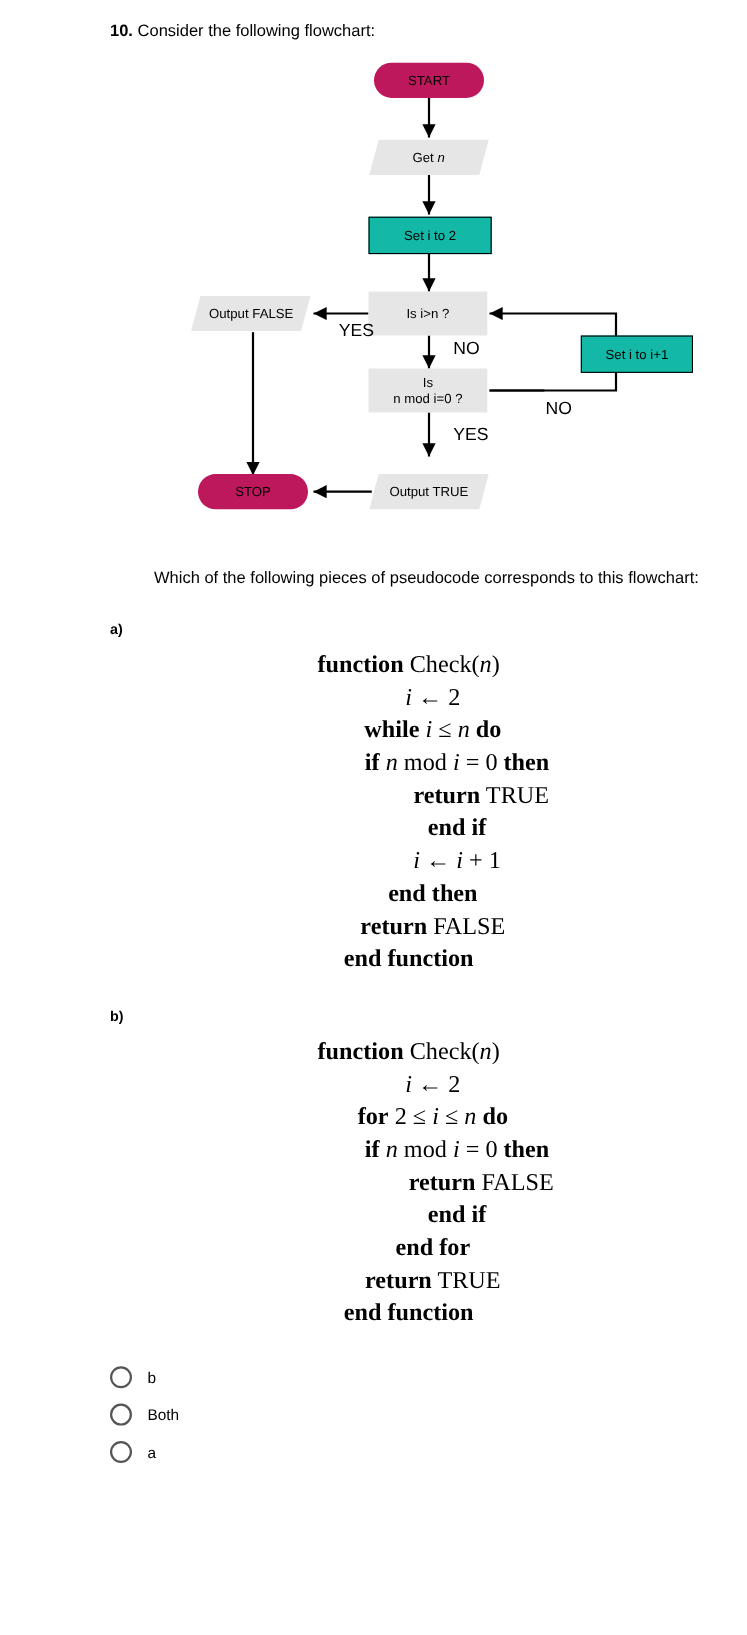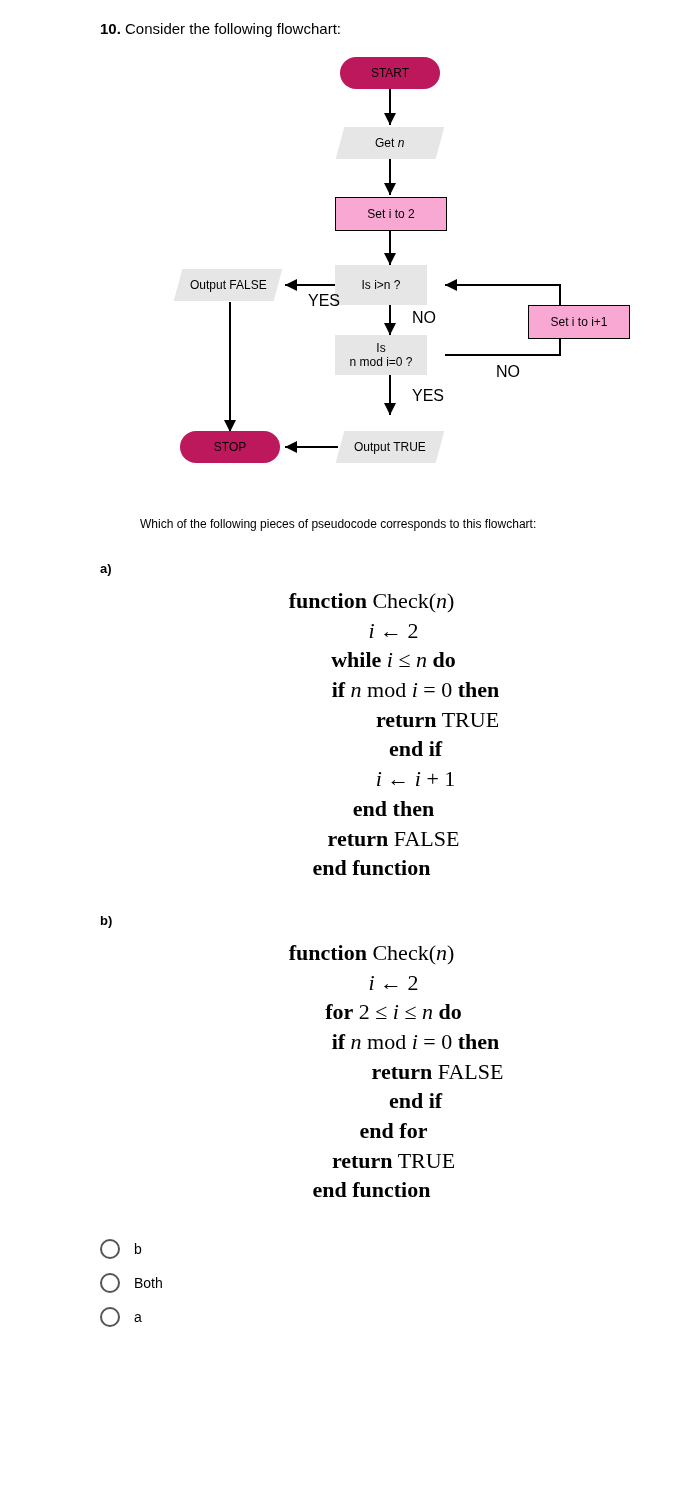--- a/index.html
+++ b/index.html
@@ -13,23 +13,23 @@
   }
   .page { padding: 20px 40px 60px 100px; }
   .qnum { font-size: 15px; margin-bottom: 10px; }
   .qnum b { font-weight: bold; }
   .flowchart { position: relative; width: 540px; height: 440px; margin: 10px 0 20px 0; }
   .node { position: absolute; display:flex;align-items:center;justify-content:center; text-align:center; font-size:12px; }
   .terminator { background:#be185d; border-radius:18px; width:100px; height:32px; }
   .io { background:#e6e6e6; width:100px; height:32px; transform: skewX(-15deg); }
   .io .inner { transform: skewX(15deg); font-style: italic; }
   .io .inner .lbl { font-style: normal; }
-  .process { background:#f9a8d4; border:1px solid #000; width:110px; height:32px; }
-  .decision { background:#e6e6e6; width:92px; height:40px; }
-  .subq { margin: 30px 0 18px 40px; font-size: 12px; }
+  .process { background:#14b8a6; border:1px solid #000; width:110px; height:32px; }
+  .decision { background:#e6e6e6; width:108px; height:40px; }
+  .subq { margin: 30px 0 18px 40px; font-size: 15px; }
   .part-label { font-weight:bold; font-size:13px; margin: 30px 0 10px 0; }
   .pcode { font-family: 'Times New Roman', Times, serif; font-size: 22px; line-height: 1.35; margin-left: 4px; white-space: pre; text-align: center; }
   .pcode b { font-weight: bold; }
   .opt { display:flex; align-items:center; gap:14px; margin: 14px 0; }
   .radio { width:16px;height:16px;border:2px solid #555;border-radius:50%; flex:0 0 16px; }
   .edgelabel { position:absolute; font-size:16px;margin-left:12px; }
   svg .arrowline { stroke:#000; stroke-width:2; fill:none; }
 </style>
 </head>
 <body>

